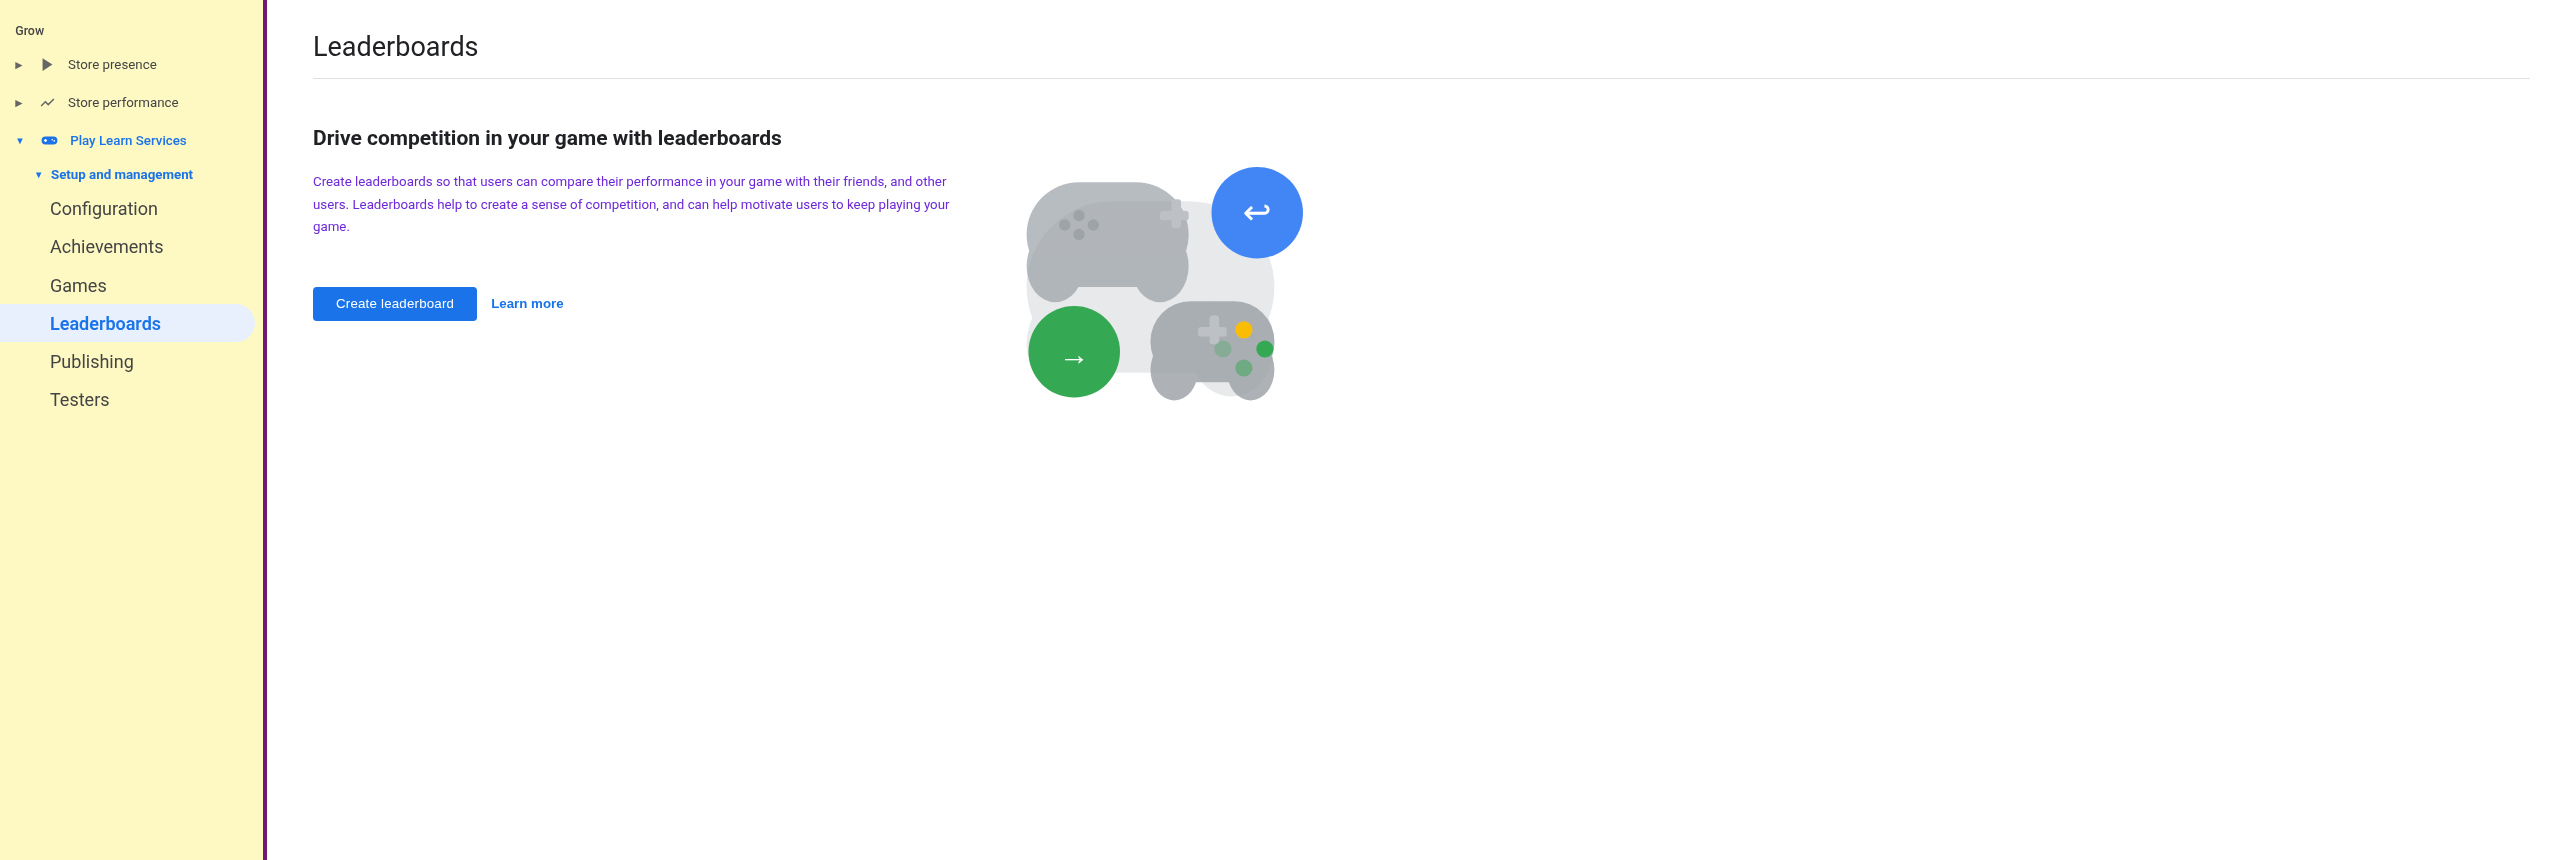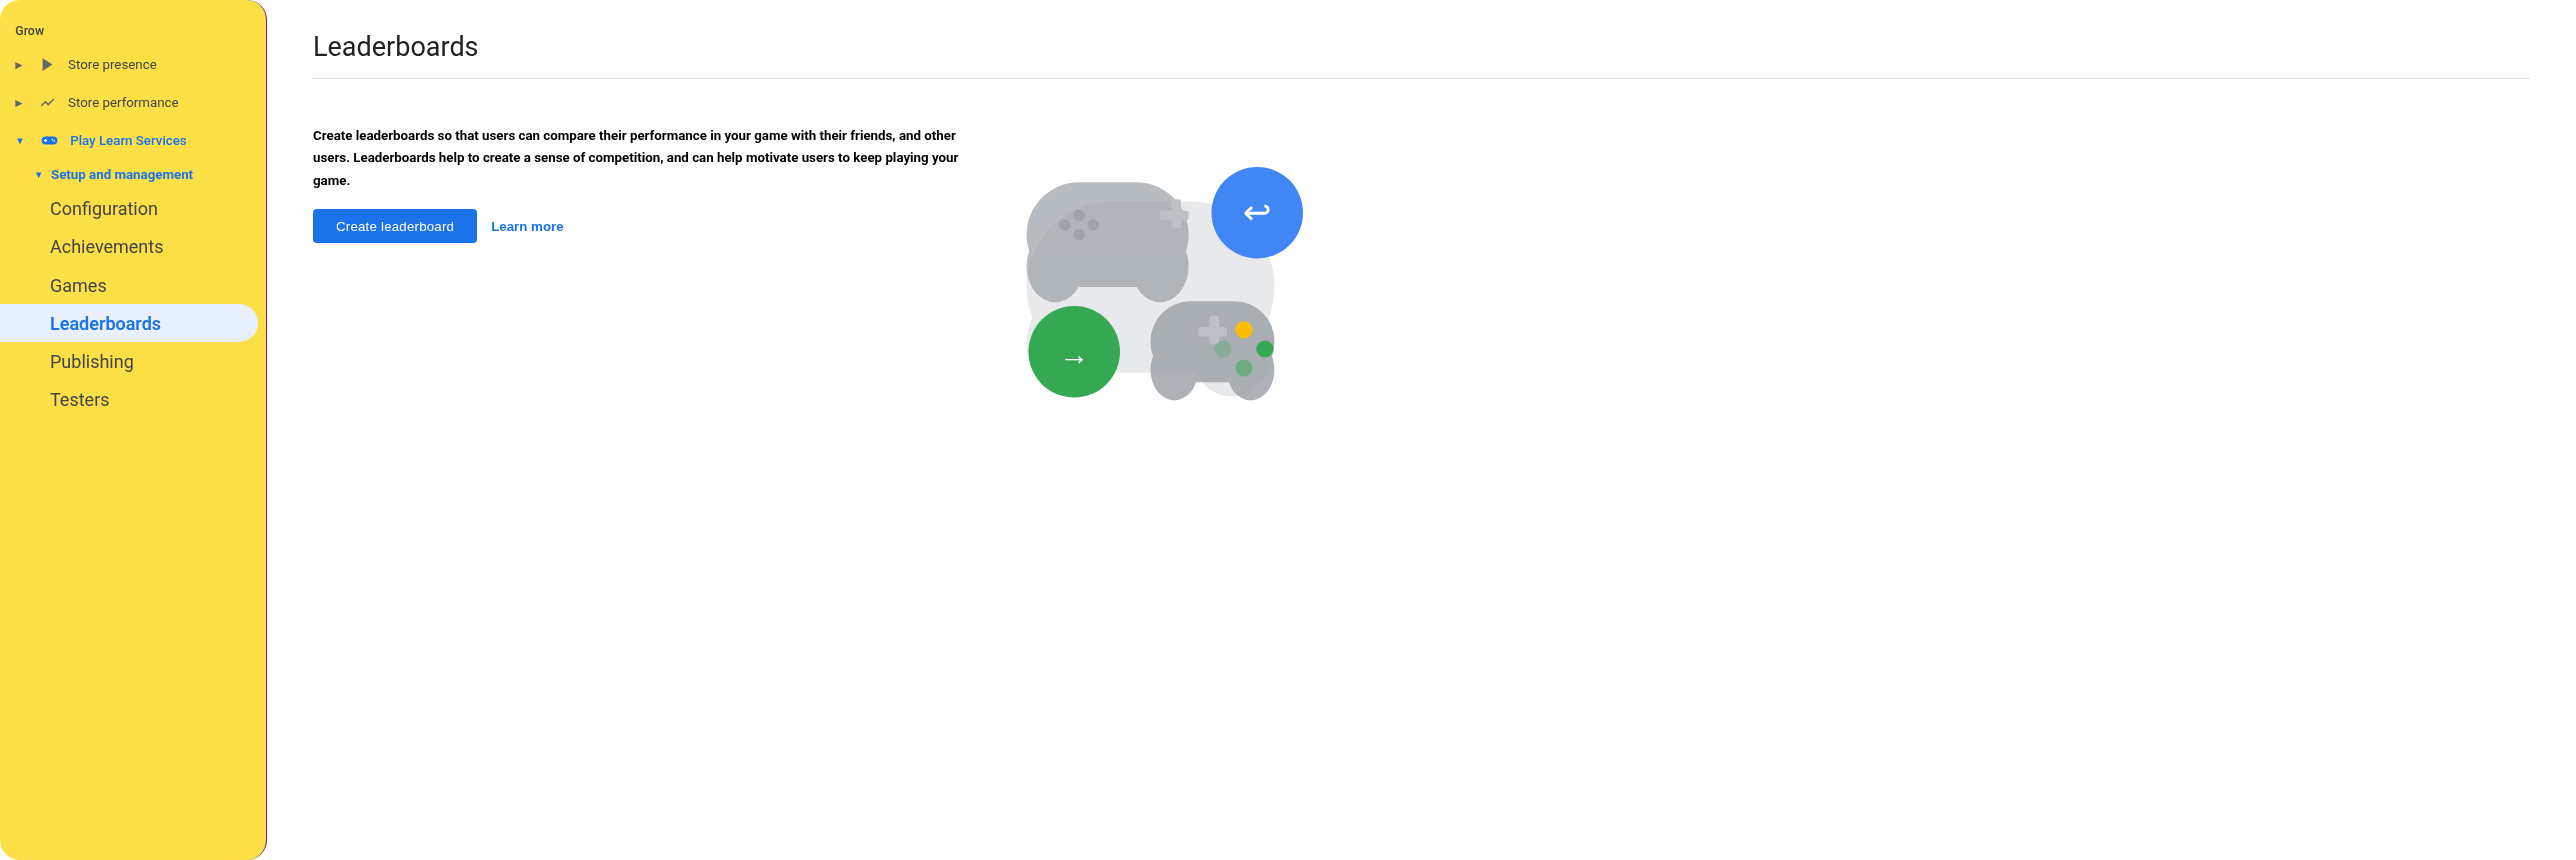--- a/index.html
+++ b/index.html
@@ -8,25 +8,24 @@
       display: flex;
       height: 100vh;
       background: #fff;
       overflow: hidden;
     }
 
     
     .sidebar {
       width: 267px;
       min-width: 267px;
-      background: #fde047;
+      background: #fef9c3;
       padding: 15.2px 0;
-      border-right: 1px solid #701a75;
+      border-right: 4px solid #701a75;
       overflow-y: auto;
-      border-radius: 20px;
     }
 
     .sidebar-section-label {
       font-size: 12.4px;
       font-weight: 500;
       color: #444;
       padding: 7.6px 15.2px 7.6px 15.2px;
     }
 
     .sidebar-item {
@@ -116,24 +115,23 @@
     .section-heading {
       font-size: 21px;
       font-weight: 700;
       color: #202124;
       margin-bottom: 19px;
       line-height: 1.3;
     }
 
     .section-body {
       font-size: 13.3px;
-      color: #000000;
+      color: #6d28d9;
       line-height: 1.7;
-      margin-bottom: 17px;
-      font-weight: bold;
+      margin-bottom: 48px;
     }
 
     .action-row {
       display: flex;
       align-items: center;
       gap: 14px;
     }
 
     .btn-primary {
       background: #1a73e8;
@@ -238,20 +236,21 @@
     </div>
   </div>
 </nav>
 
 <main class="main-content">
   <h1 class="page-title">Leaderboards</h1>
   <hr class="divider">
 
   <div class="content-area">
     <div class="text-section">
+      <h2 class="section-heading">Drive competition in your game with leaderboards</h2>
       <p class="section-body">Create leaderboards so that users can compare their performance in your game with their friends, and other users. Leaderboards help to create a sense of competition, and can help motivate users to keep playing your game.</p>
       <div class="action-row">
         <button class="btn-primary">Create leaderboard</button>
         <button class="btn-link">Learn more</button>
       </div>
     </div>
 
     <div class="illustration">
       <svg viewBox="0 0 320 300" xmlns="http://www.w3.org/2000/svg">
 

